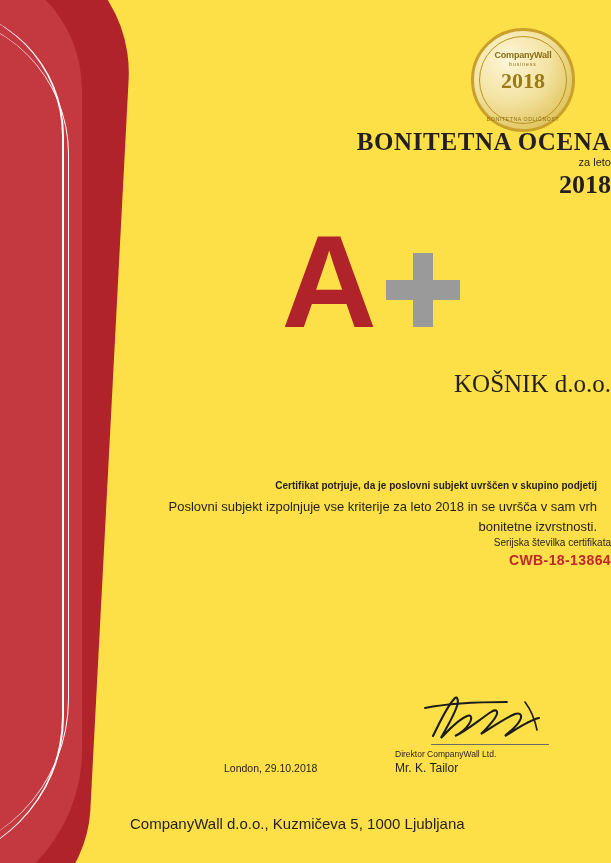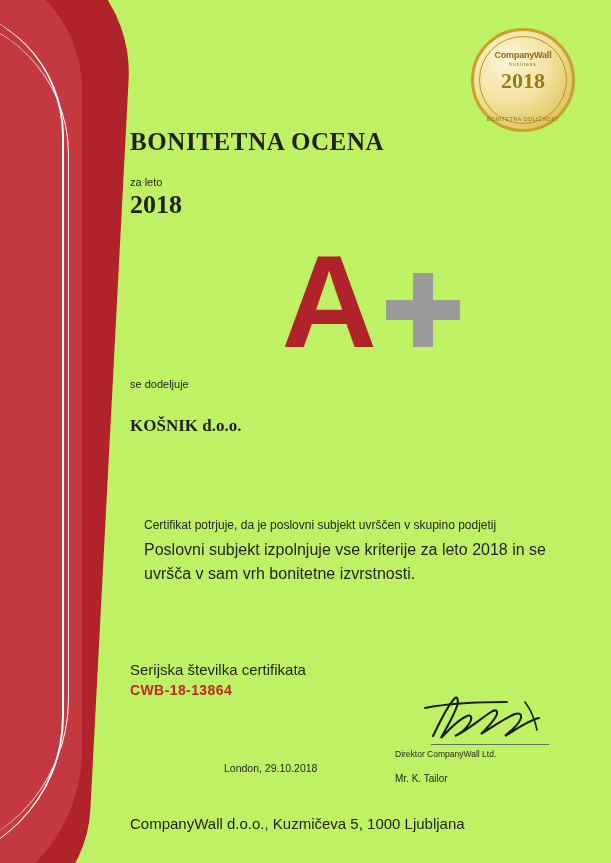--- a/index.html
+++ b/index.html
@@ -10,21 +10,21 @@
     width: 611px;
     height: 863px;
     background: #ffffff;
     font-family: "Liberation Sans", sans-serif;
     overflow: hidden;
   }
   .certificate {
     position: relative;
     width: 611px;
     height: 863px;
-    background: #bef264;
+    background: #fde047;
     overflow: hidden;
   }
   
   .left-band {
     position: absolute;
     left: 0;
     top: 0;
     width: 130px;
     height: 863px;
     overflow: hidden;
@@ -132,32 +132,32 @@
     letter-spacing: 0.6px;
   }
 
   
   .content {
     position: absolute;
     left: 130px;
     top: 0;
     width: 481px;
     height: 863px;
-    text-align: left;
+    text-align: right;
   }
   .title {
     margin-top: 128px;
     font-family: "Liberation Serif", serif;
     font-size: 25px;
     font-weight: bold;
     letter-spacing: 0.6px;
     color: #231f20;
   }
   .subtitle-small {
-    margin-top: 20px;
+    margin-top: 0;
     font-size: 11px;
     color: #231f20;
   }
   .year {
     margin-top: 2px;
     font-family: "Liberation Serif", serif;
     font-size: 26px;
     font-weight: bold;
     color: #231f20;
   }
@@ -198,49 +198,48 @@
   }
 
   .awarded-to {
     margin-top: 14px;
     font-size: 11px;
     color: #231f20;
   }
   .company {
     margin-top: 26px;
     font-family: "Liberation Serif", serif;
-    font-size: 17px;
-    font-weight: bold;
+    font-size: 25px;
+    font-weight: normal;
     color: #231f20;
   }
   .address {
     margin-top: 5px;
     font-size: 12.5px;
     color: #231f20;
   }
 
   .statement {
     margin-top: 80px;
     padding: 0 14px;
     line-height: 1.55;
   }
   .statement .line-bold {
-    font-size: 12px;
-    font-weight: normal;
+    font-size: 10px;
+    font-weight: bold;
     color: #231f20;
   }
   .statement .line-normal {
     margin-top: 3px;
-    font-size: 16px;
+    font-size: 13px;
     color: #231f20;
   }
 
   .serial-label {
-    margin-top: 74px;
-    font-size: 15px;
+    font-size: 10px;
     color: #231f20;
   }
   .serial-value {
     margin-top: 4px;
     font-size: 14px;
     font-weight: bold;
     color: #c1272d;
     font-family: Liberation Sans, sans-serif;
     letter-spacing: 0.4px;
   }
@@ -260,23 +259,23 @@
   .signature .sig-line {
     border-top: 1px solid #6b6b6b;
     width: 118px;
     margin: 0 auto 4px;
   }
   .signature .sig-role {
     font-size: 8.5px;
     color: #231f20;
   }
   .signature .sig-name {
-    font-size: 10px;
-    color: #231f20;
-    margin-top: 14px;
+    font-size: 12px;
+    color: #231f20;
+    margin-top: 2px;
   }
 
   .place-date {
     position: absolute;
     left: 224px;
     top: 762px;
     font-size: 10.5px;
     color: #231f20;
   }
 
@@ -315,21 +314,20 @@
     <div class="title">BONITETNA OCENA</div>
     <div class="subtitle-small">za leto</div>
     <div class="year">2018</div>
 
     <div class="grade">
       <div class="letter">A</div>
       <div class="plus-h"></div>
       <div class="plus-v"></div>
     </div>
 
-    <div class="awarded-to">se dodeljuje</div>
     <div class="company">KOŠNIK d.o.o.</div>
 
     <div class="statement">
       <div class="line-bold">Certifikat potrjuje, da je poslovni subjekt uvrščen v skupino podjetij</div>
       <div class="line-normal">Poslovni subjekt izpolnjuje vse kriterije za leto 2018 in se uvršča v sam vrh bonitetne izvrstnosti.</div>
     </div>
 
     <div class="serial-label">Serijska številka certifikata</div>
     <div class="serial-value">CWB-18-13864</div>
   </div>

